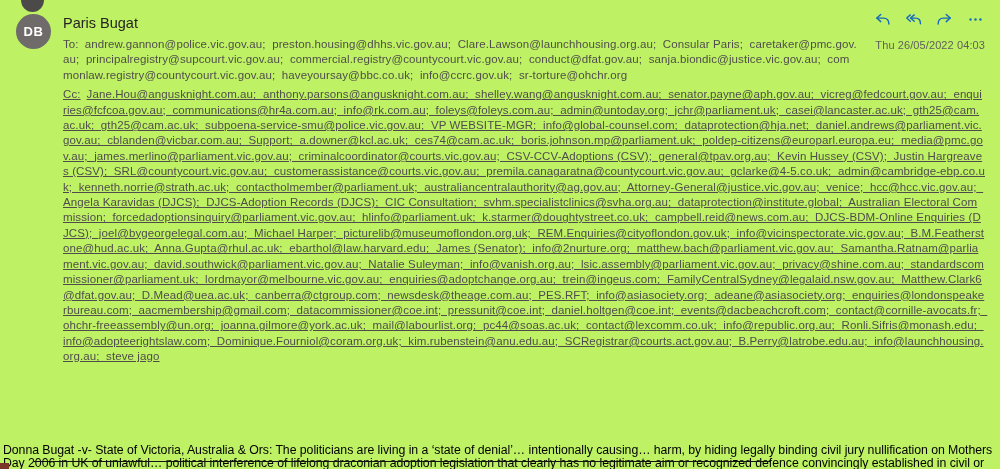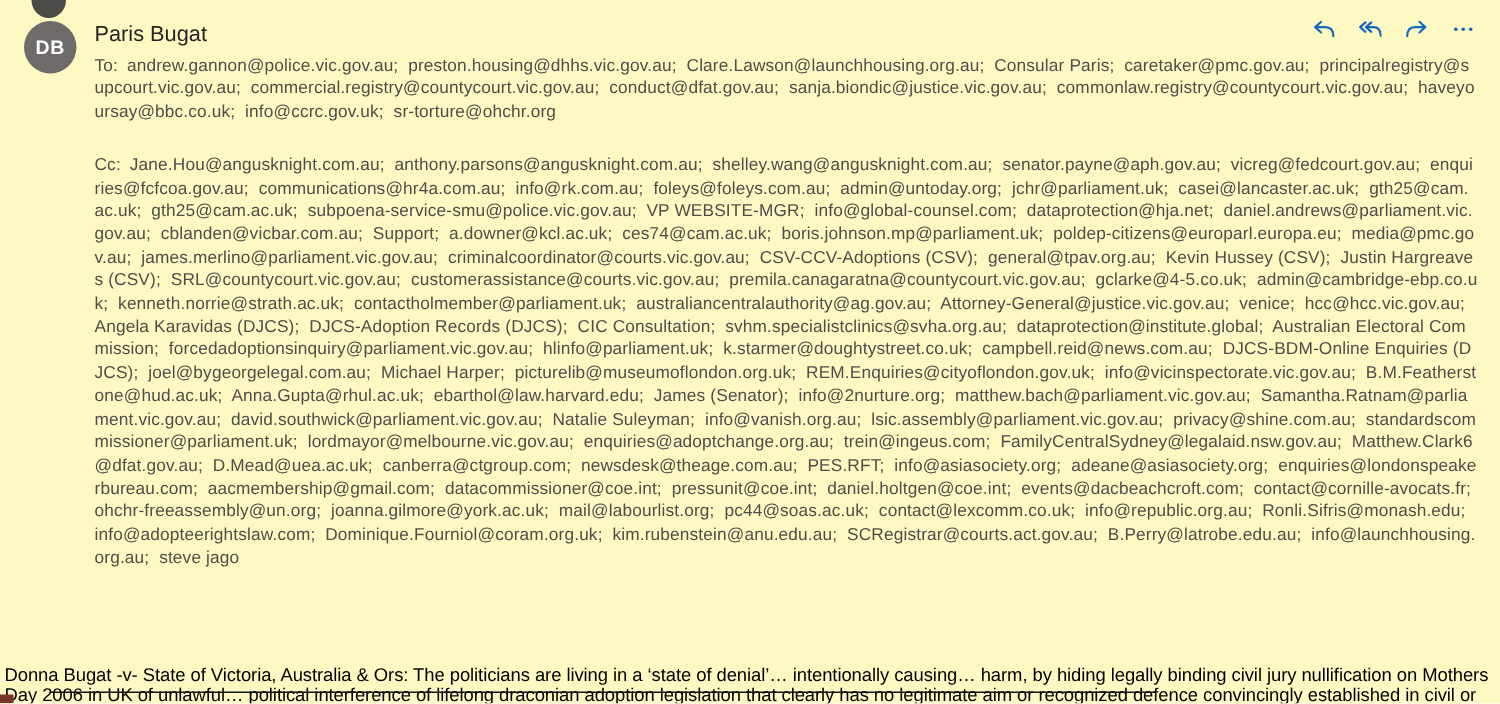--- a/index.html
+++ b/index.html
@@ -3,21 +3,21 @@
 <meta charset="utf-8">
 <style>
   * { margin: 0; padding: 0; box-sizing: border-box; }
   html, body { background: #ffffff; }
   body { font-family: "Liberation Sans", "DejaVu Sans", sans-serif; }
 
   .screen {
     position: relative;
     width: 1000px;
     height: 469px;
-    background: #fef9c3;
+    background: #bef264;
     overflow: hidden;
     padding-left: 41px;
   }
 
   
   .prev-avatar-arc {
     position: absolute;
     left: 21px;
     top: -12px;
     width: 23px;
@@ -88,21 +88,21 @@
   }
   .timestamp {
     float: right;
     font-size: 11px;
     color: #605e5c;
     padding-left: 18px;
     margin-top: 1px;
     white-space: nowrap;
   }
   .recip-line { word-break: break-all; }
-  .recip-line.cc { margin-top: 20px; }
+  .recip-line.cc { margin-top: 4px; text-decoration: underline; }
   .recip-label { margin-right: 6px; }
   .recip-list { white-space: pre-wrap; cursor: pointer; }
 
   .body-text {
     position: absolute;
     left: 3px;
     right: 2px;
     top: 412px;
     font-size: 12.3px;
     line-height: 13px;
@@ -178,20 +178,21 @@
         <svg viewBox="0 0 24 24">
             <circle class="action-fill" cx="5" cy="12" r="1.7"></circle>
             <circle class="action-fill" cx="12" cy="12" r="1.7"></circle>
             <circle class="action-fill" cx="19" cy="12" r="1.7"></circle>
           </svg>
       </span>
     </button>
   </div>
 
   <div class="recipients">
+    <span class="timestamp">Thu 26/05/2022 04:03</span>
     <div class="recip-line"><span class="recip-label">To:</span><span class="recip-list">andrew.gannon@police.vic.gov.au;  preston.housing@dhhs.vic.gov.au;  Clare.Lawson@launchhousing.org.au;  Consular Paris;  caretaker@pmc.gov.au;  principalregistry@supcourt.vic.gov.au;  commercial.registry@countycourt.vic.gov.au;  conduct@dfat.gov.au;  sanja.biondic@justice.vic.gov.au;  commonlaw.registry@countycourt.vic.gov.au;  haveyoursay@bbc.co.uk;  info@ccrc.gov.uk;  sr-torture@ohchr.org</span></div>
     <div class="recip-line cc"><span class="recip-label">Cc:</span><span class="recip-list">Jane.Hou@angusknight.com.au;  anthony.parsons@angusknight.com.au;  shelley.wang@angusknight.com.au;  senator.payne@aph.gov.au;  vicreg@fedcourt.gov.au;  enquiries@fcfcoa.gov.au;  communications@hr4a.com.au;  info@rk.com.au;  foleys@foleys.com.au;  admin@untoday.org;  jchr@parliament.uk;  casei@lancaster.ac.uk;  gth25@cam.ac.uk;  gth25@cam.ac.uk;  subpoena-service-smu@police.vic.gov.au;  VP WEBSITE-MGR;  info@global-counsel.com;  dataprotection@hja.net;  daniel.andrews@parliament.vic.gov.au;  cblanden@vicbar.com.au;  Support;  a.downer@kcl.ac.uk;  ces74@cam.ac.uk;  boris.johnson.mp@parliament.uk;  poldep-citizens@europarl.europa.eu;  media@pmc.gov.au;  james.merlino@parliament.vic.gov.au;  criminalcoordinator@courts.vic.gov.au;  CSV-CCV-Adoptions (CSV);  general@tpav.org.au;  Kevin Hussey (CSV);  Justin Hargreaves (CSV);  SRL@countycourt.vic.gov.au;  customerassistance@courts.vic.gov.au;  premila.canagaratna@countycourt.vic.gov.au;  gclarke@4-5.co.uk;  admin@cambridge-ebp.co.uk;  kenneth.norrie@strath.ac.uk;  contactholmember@parliament.uk;  australiancentralauthority@ag.gov.au;  Attorney-General@justice.vic.gov.au;  venice;  hcc@hcc.vic.gov.au;  Angela Karavidas (DJCS);  DJCS-Adoption Records (DJCS);  CIC Consultation;  svhm.specialistclinics@svha.org.au;  dataprotection@institute.global;  Australian Electoral Commission;  forcedadoptionsinquiry@parliament.vic.gov.au;  hlinfo@parliament.uk;  k.starmer@doughtystreet.co.uk;  campbell.reid@news.com.au;  DJCS-BDM-Online Enquiries (DJCS);  joel@bygeorgelegal.com.au;  Michael Harper;  picturelib@museumoflondon.org.uk;  REM.Enquiries@cityoflondon.gov.uk;  info@vicinspectorate.vic.gov.au;  B.M.Featherstone@hud.ac.uk;  Anna.Gupta@rhul.ac.uk;  ebarthol@law.harvard.edu;  James (Senator);  info@2nurture.org;  matthew.bach@parliament.vic.gov.au;  Samantha.Ratnam@parliament.vic.gov.au;  david.southwick@parliament.vic.gov.au;  Natalie Suleyman;  info@vanish.org.au;  lsic.assembly@parliament.vic.gov.au;  privacy@shine.com.au;  standardscommissioner@parliament.uk;  lordmayor@melbourne.vic.gov.au;  enquiries@adoptchange.org.au;  trein@ingeus.com;  FamilyCentralSydney@legalaid.nsw.gov.au;  Matthew.Clark6@dfat.gov.au;  D.Mead@uea.ac.uk;  canberra@ctgroup.com;  newsdesk@theage.com.au;  PES.RFT;  info@asiasociety.org;  adeane@asiasociety.org;  enquiries@londonspeakerbureau.com;  aacmembership@gmail.com;  datacommissioner@coe.int;  pressunit@coe.int;  daniel.holtgen@coe.int;  events@dacbeachcroft.com;  contact@cornille-avocats.fr;  ohchr-freeassembly@un.org;  joanna.gilmore@york.ac.uk;  mail@labourlist.org;  pc44@soas.ac.uk;  contact@lexcomm.co.uk;  info@republic.org.au;  Ronli.Sifris@monash.edu;  info@adopteerightslaw.com;  Dominique.Fourniol@coram.org.uk;  kim.rubenstein@anu.edu.au;  SCRegistrar@courts.act.gov.au;  B.Perry@latrobe.edu.au;  info@launchhousing.org.au;  steve jago</span></div>
   </div>
 
   <div class="body-text">Donna Bugat -v- State of Victoria, Australia &amp; Ors: The politicians are living in a ‘state of denial’… intentionally causing… harm, by hiding legally binding civil jury nullification on Mothers Day 2006 in UK of unlawful… political interference of lifelong draconian adoption legislation that clearly has no legitimate aim or recognized defence convincingly established in civil or criminal law because only… legal alternative that does have identifiable legitimate aim &amp; doesn’t intentionally cause harm, is legally reviewable ‘care arrangements’ vulnerable children automatically ‘age out of’ at adulthood (26.05.2022)</div>
 
   <div class="attach-red"></div>
   <div class="attach-strip"></div>
 
 </div>

